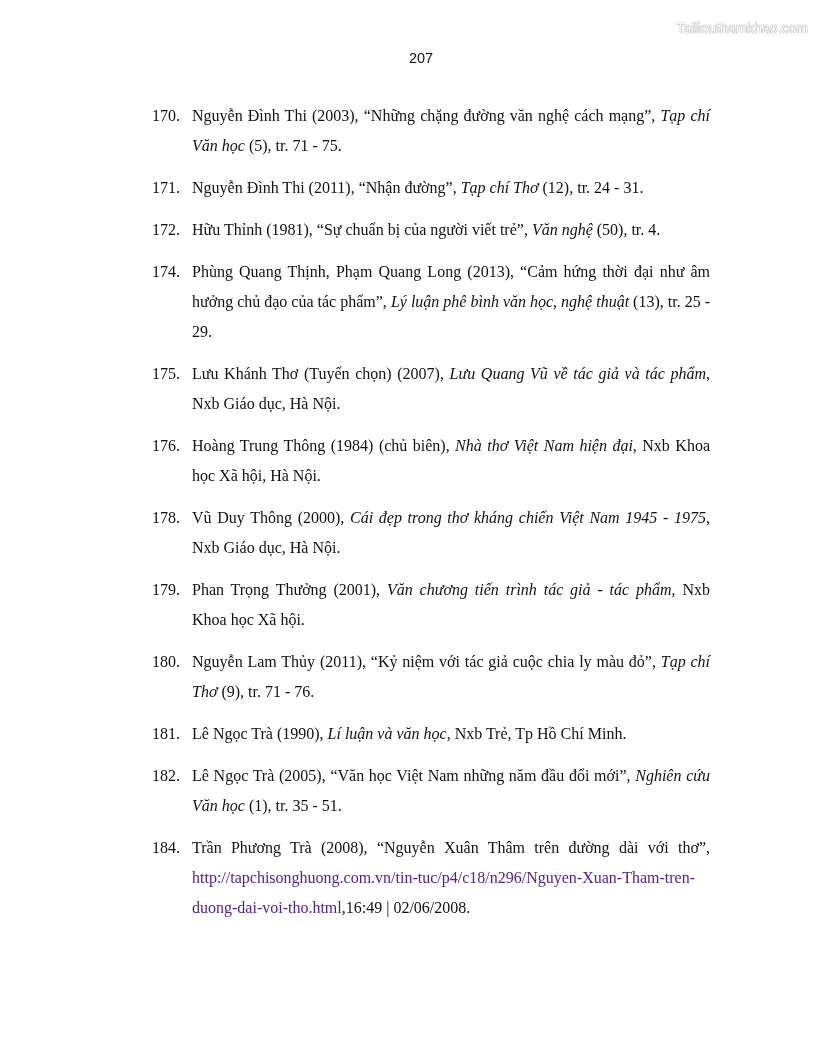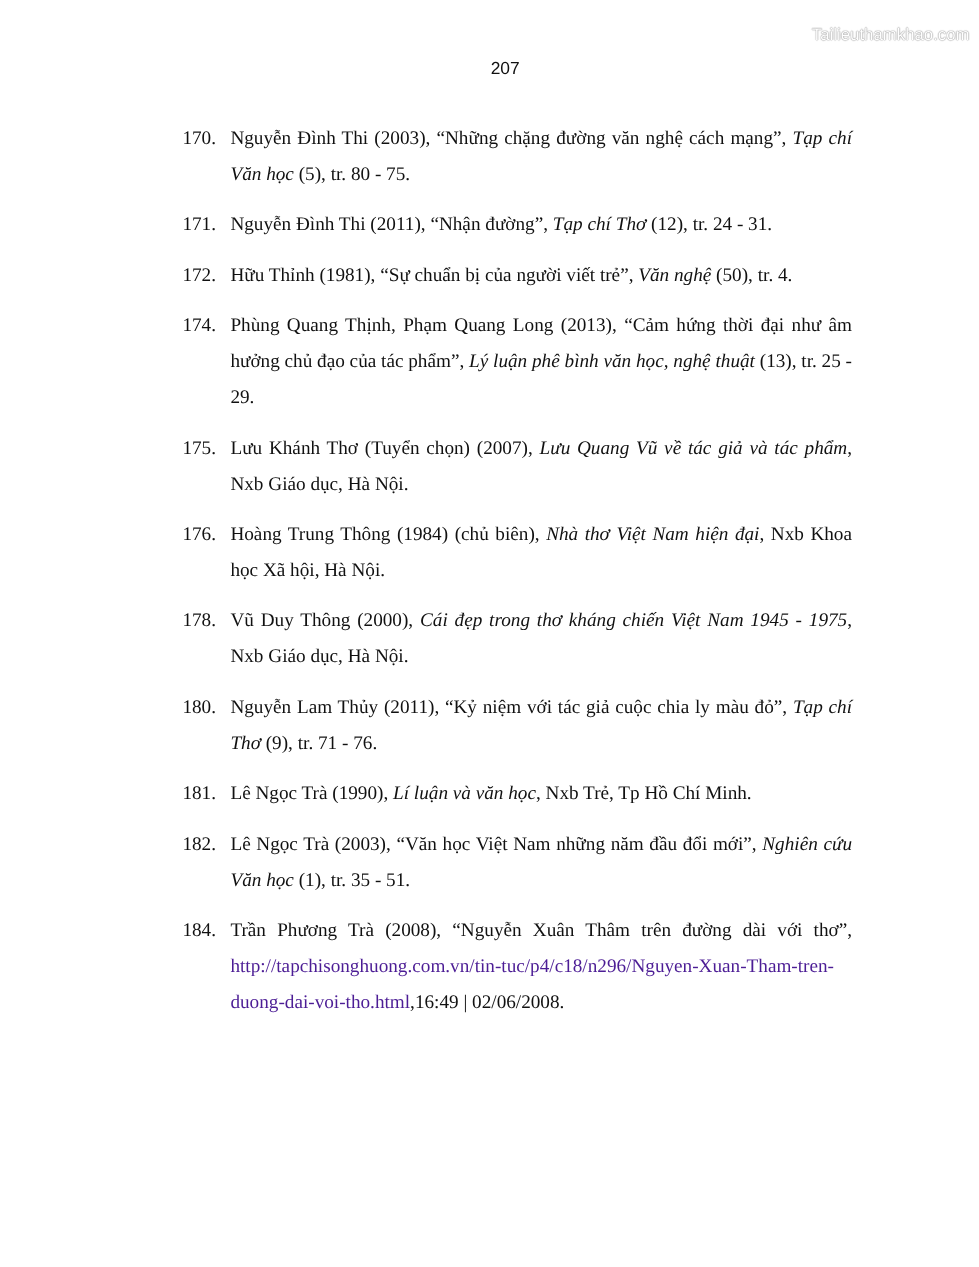--- a/index.html
+++ b/index.html
@@ -15,21 +15,21 @@
 </style>
 </head>
 <body>
 
 <div class="watermark">Tailieuthamkhao.com</div>
 <div class="page-number">207</div>
 
 <div class="refs">
   <div class="ref">
       <span class="num">170.</span>
-      <span class="body"><span>Nguyễn Đình Thi (2003), “Những chặng đường văn nghệ cách mạng”, </span><i>Tạp chí Văn học</i><span> (5), tr. 80 - 75.</span></span>
+      <span class="body"><span>Nguyễn Đình Thi (2003), “Những chặng đường văn nghệ cách mạng”, </span><i>Tạp chí Văn học</i><span> (5), tr. 71 - 75.</span></span>
     </div>
   <div class="ref">
       <span class="num">171.</span>
       <span class="body"><span>Nguyễn Đình Thi (2011), “Nhận đường”, </span><i>Tạp chí Thơ</i><span> (12), tr. 24 - 31.</span></span>
     </div>
   <div class="ref">
       <span class="num">172.</span>
       <span class="body"><span>Hữu Thỉnh (1981), “Sự chuẩn bị của người viết trẻ”, </span><i>Văn nghệ</i><span> (50), tr. 4.</span></span>
     </div>
   <div class="ref">
@@ -42,28 +42,32 @@
     </div>
   <div class="ref">
       <span class="num">176.</span>
       <span class="body"><span>Hoàng Trung Thông (1984) (chủ biên), </span><i>Nhà thơ Việt Nam hiện đại</i><span>, Nxb Khoa học Xã hội, Hà Nội.</span></span>
     </div>
   <div class="ref">
       <span class="num">178.</span>
       <span class="body"><span>Vũ Duy Thông (2000), </span><i>Cái đẹp trong thơ kháng chiến Việt Nam 1945 - 1975</i><span>, Nxb Giáo dục, Hà Nội.</span></span>
     </div>
   <div class="ref">
+      <span class="num">179.</span>
+      <span class="body"><span>Phan Trọng Thưởng (2001), </span><i>Văn chương tiến trình tác giả - tác phẩm</i><span>, Nxb Khoa học Xã hội.</span></span>
+    </div>
+  <div class="ref">
       <span class="num">180.</span>
       <span class="body"><span>Nguyễn Lam Thủy (2011), “Kỷ niệm với tác giả cuộc chia ly màu đỏ”, </span><i>Tạp chí Thơ</i><span> (9), tr. 71 - 76.</span></span>
     </div>
   <div class="ref">
       <span class="num">181.</span>
       <span class="body"><span>Lê Ngọc Trà (1990), </span><i>Lí luận và văn học</i><span>, Nxb Trẻ, Tp Hồ Chí Minh.</span></span>
     </div>
   <div class="ref">
       <span class="num">182.</span>
-      <span class="body"><span>Lê Ngọc Trà (2003), “Văn học Việt Nam những năm đầu đổi mới”, </span><i>Nghiên cứu Văn học</i><span> (1), tr. 35 - 51.</span></span>
+      <span class="body"><span>Lê Ngọc Trà (2005), “Văn học Việt Nam những năm đầu đổi mới”, </span><i>Nghiên cứu Văn học</i><span> (1), tr. 35 - 51.</span></span>
     </div>
   <div class="ref">
       <span class="num">184.</span>
       <span class="body"><span>Trần Phương Trà (2008), “Nguyễn Xuân Thâm trên đường dài với thơ”, </span><a class="link">http://tapchisonghuong.com.vn/tin-tuc/p4/c18/n296/Nguyen-Xuan-Tham-tren-duong-dai-voi-tho.html</a><span>,16:49 | 02/06/2008.</span></span>
     </div>
 </div>
 
 </body></html>

